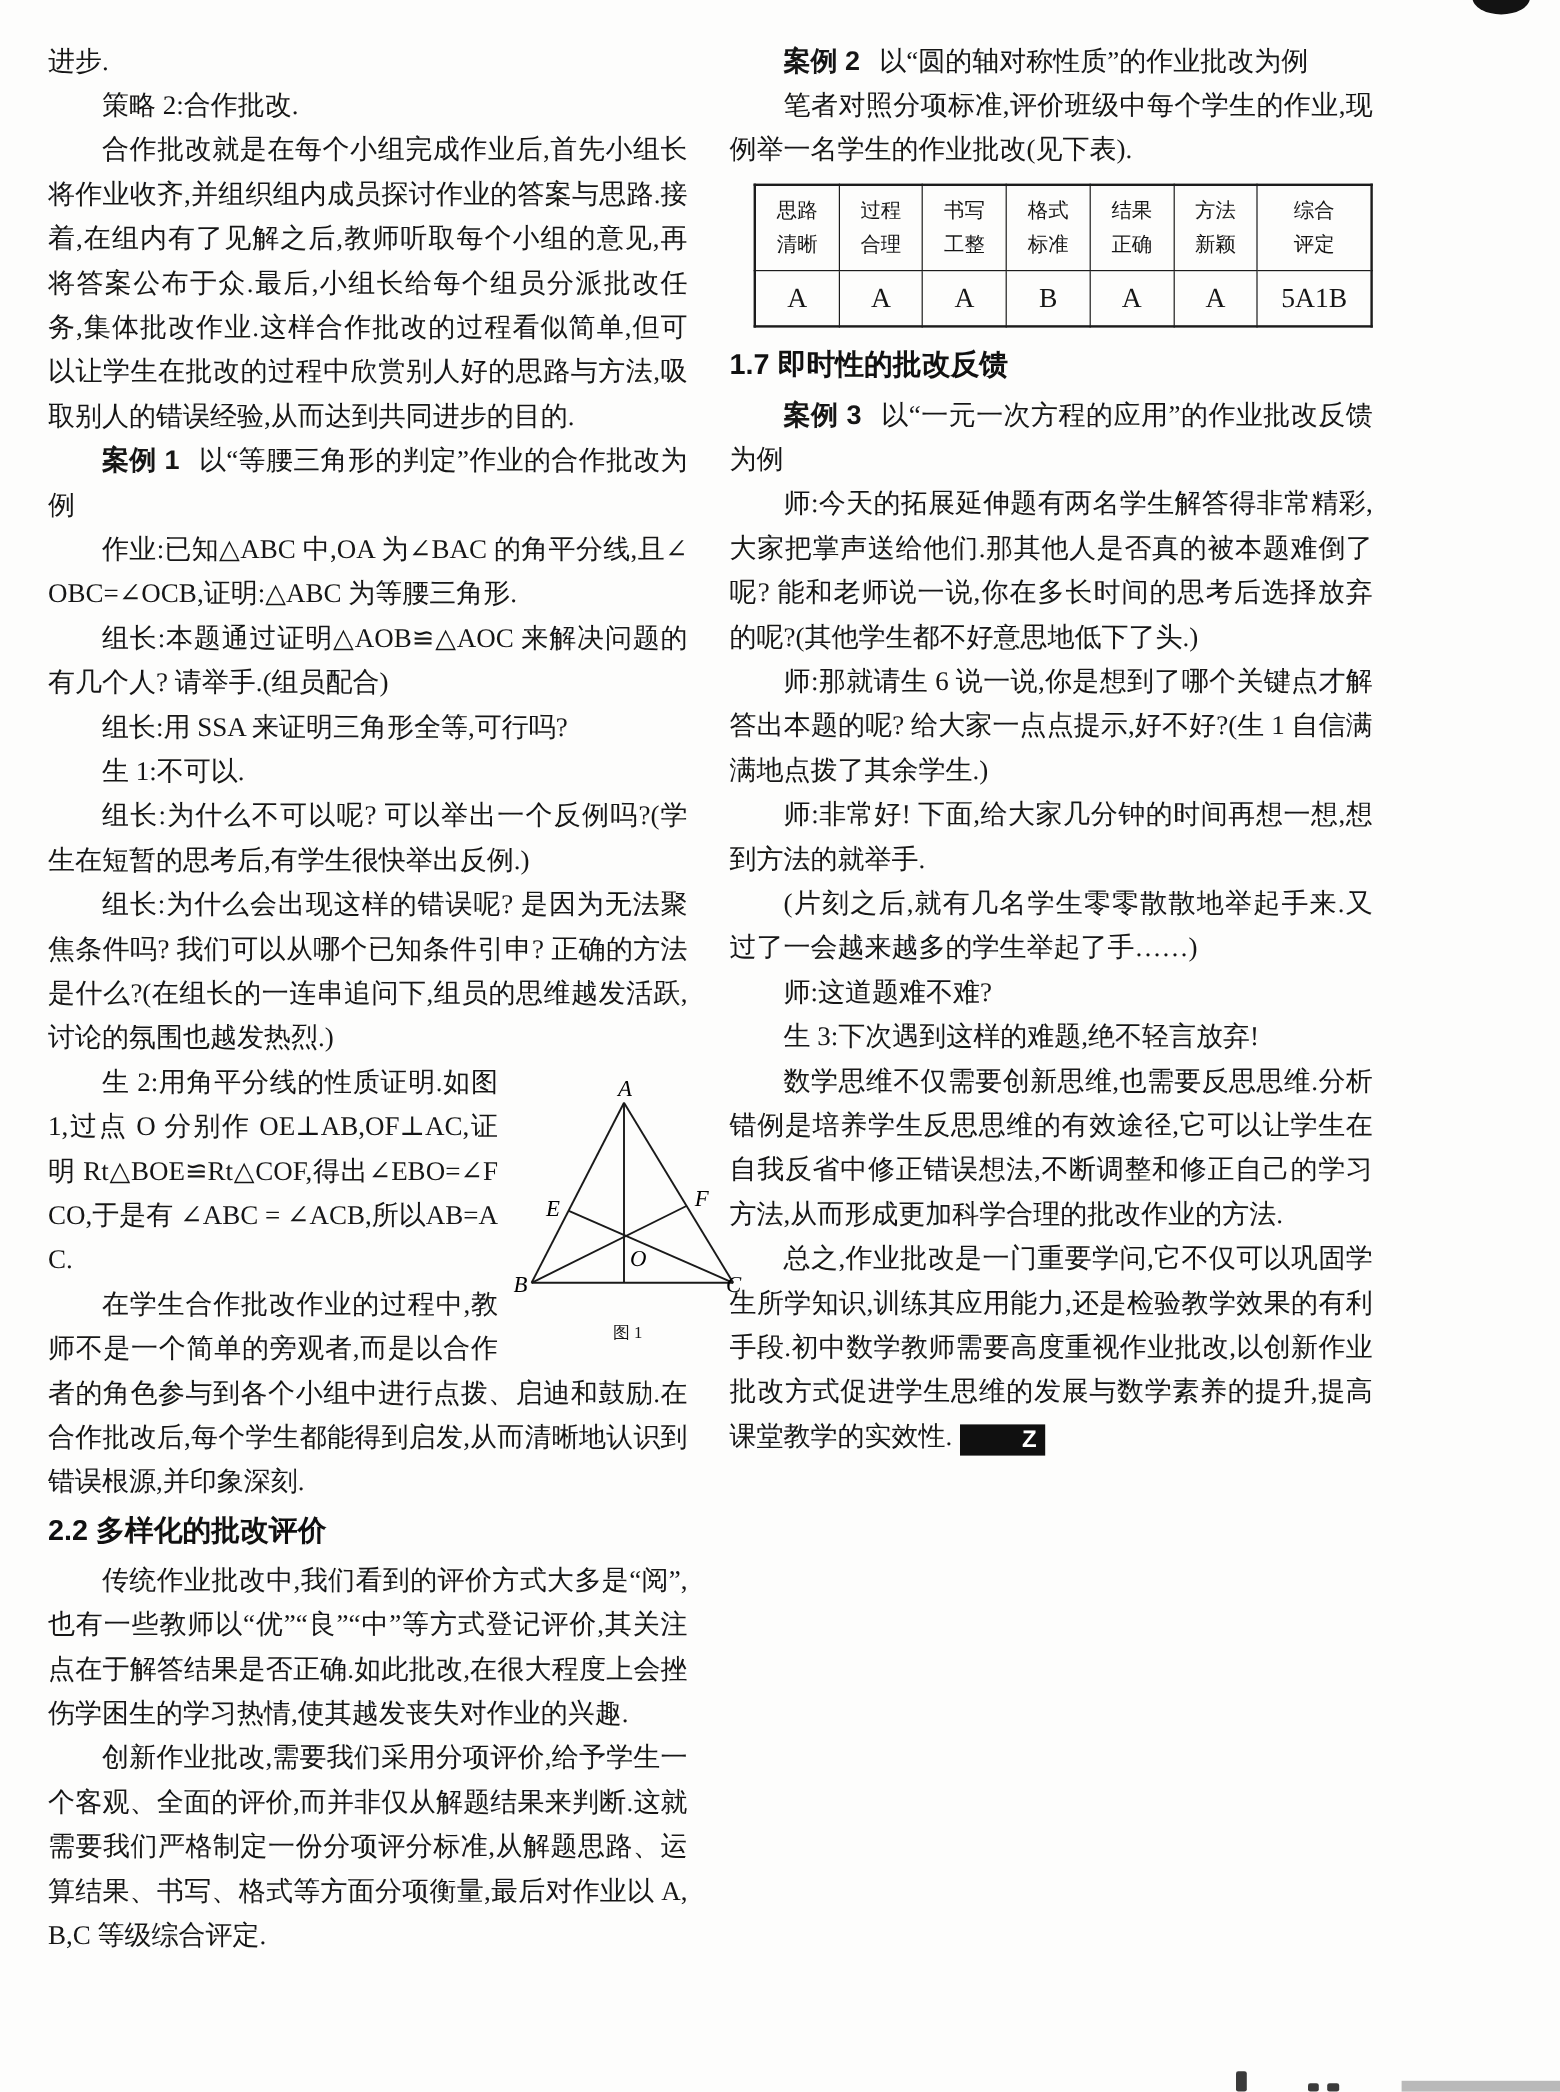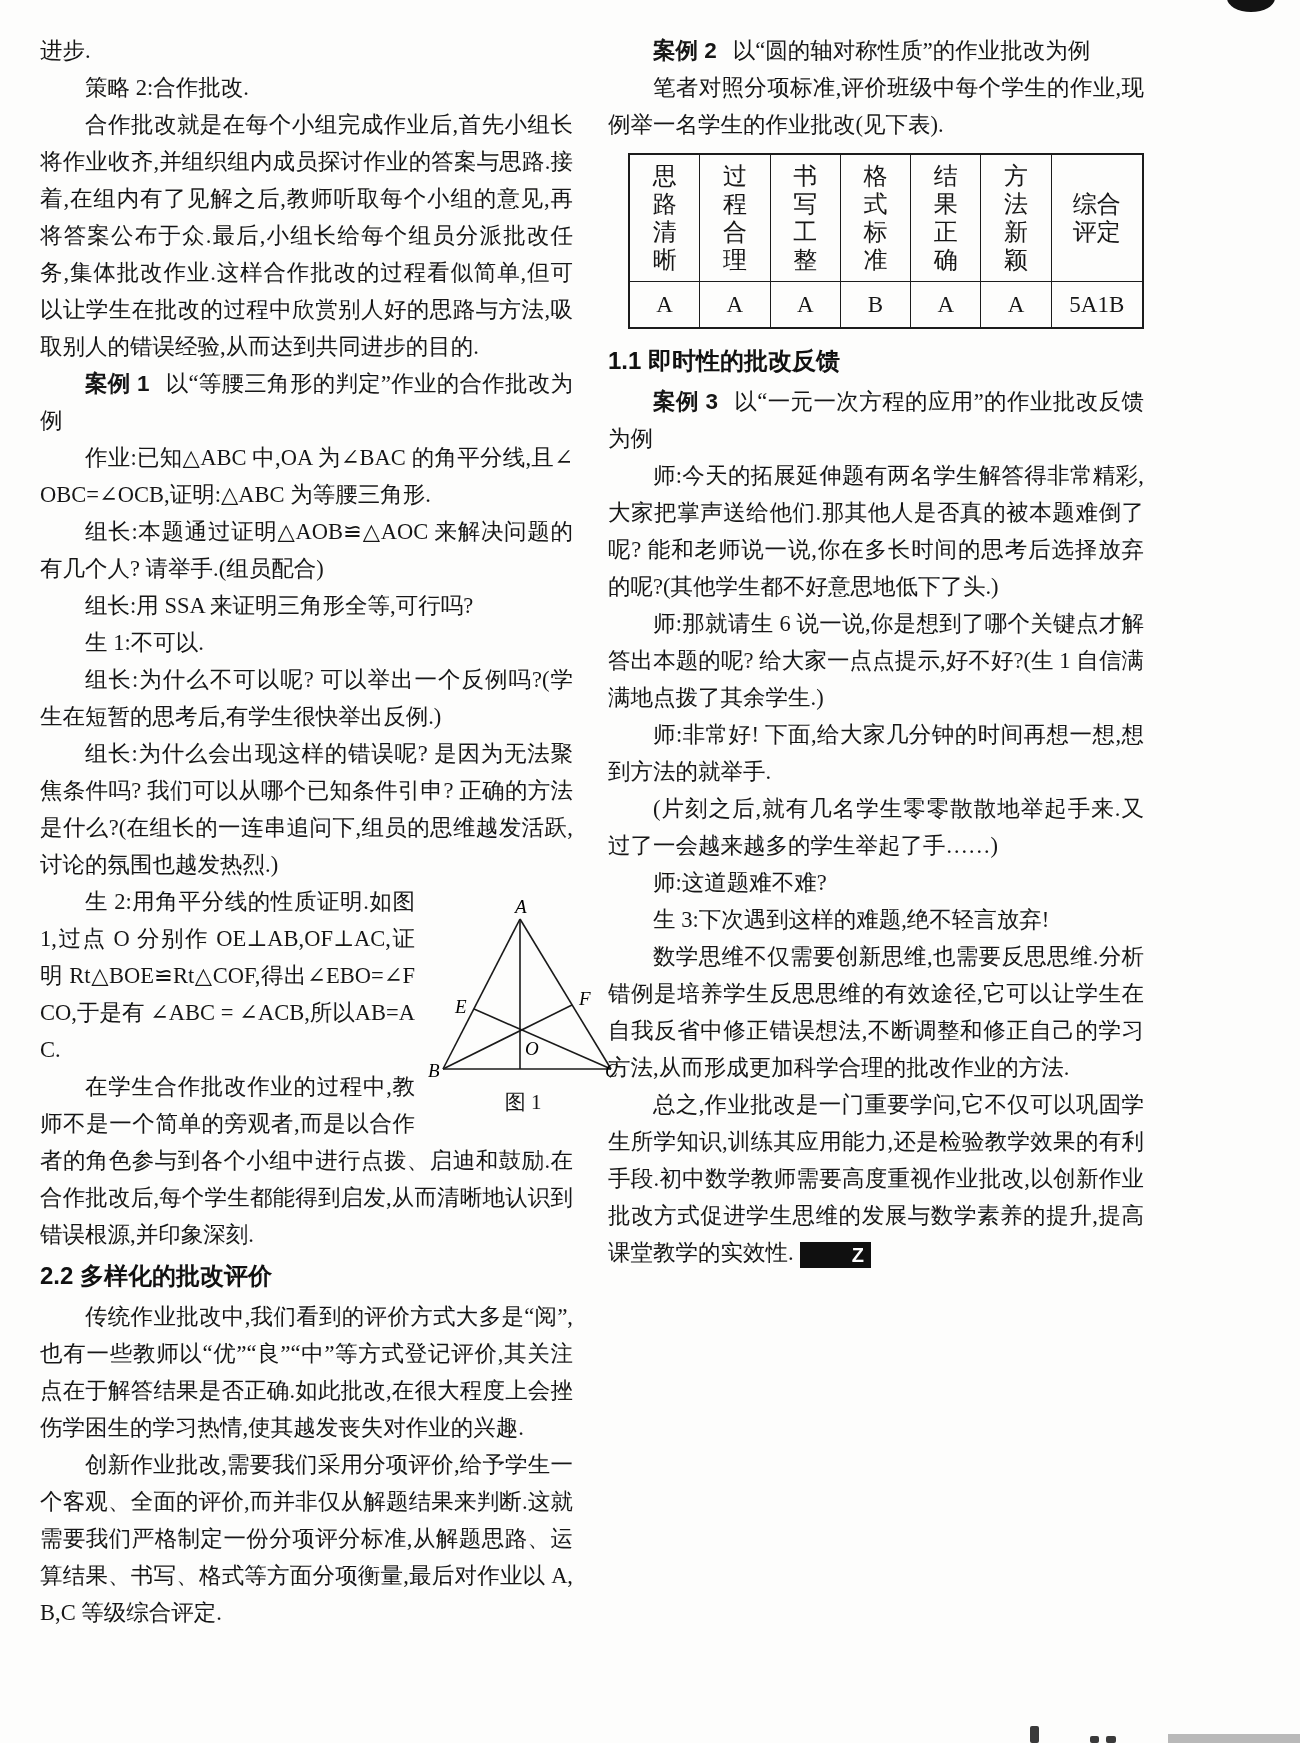--- a/index.html
+++ b/index.html
@@ -25,33 +25,33 @@
   .case-lead{
     font-family:"Liberation Sans","DejaVu Sans",sans-serif;
     font-weight:bold;margin-right:16px;
   }
   
   .fig-float{
     float:right;width:192px;height:226px;
     margin:0 -46px 14px 12px;padding-top:14px;
     text-align:center;
   }
-  .fig-caption{font-size:21px;line-height:26px;margin-top:10px;}
+  .fig-caption{font-size:14px;line-height:26px;margin-top:20px;}
   .fig-float svg{display:block;}
   .fig-label{font-style:italic;font-size:19px;font-family:"Liberation Serif",serif;}
   
   .grade-table{
     border-collapse:collapse;margin:10px 0 12px 20px;
     border:2.5px solid #1c1c1c;table-layout:fixed;
   }
   .grade-table td{
     border:1.2px solid #1c1c1c;text-align:center;vertical-align:middle;
     padding:0;
   }
-  .grade-table .hd{font-size:24px;line-height:28px;padding:7px 12px;width:62px;}
+  .grade-table .hd{font-size:17px;line-height:28px;padding:7px 12px;width:62px;}
   .grade-table .hd.wide,.grade-table .val.wide{width:94px;text-align:center;}
   .grade-table .val{font-size:23px;height:45px;}
   .endmark{
     display:inline-block;background:#101010;color:#fff;
     font-family:"Liberation Sans","DejaVu Sans",sans-serif;
     font-weight:bold;font-size:20px;line-height:26px;
     padding:0 7px;margin-left:6px;vertical-align:-2px;
   }
   
   .corner-dot{
@@ -158,21 +158,21 @@
         <td class="val">A</td>
         <td class="val">A</td>
         <td class="val">B</td>
         <td class="val">A</td>
         <td class="val">A</td>
         <td class="val wide">5A1B</td>
       </tr>
     </tbody>
   </table>
 
-  <div class="sec-heading">1.1 即时性的批改反馈</div>
+  <div class="sec-heading">1.7 即时性的批改反馈</div>
   <div class="para indent">
     <span class="case-lead">案例 3</span><span>以“一元一次方程的应用”的作业批改反馈为例</span>
   </div>
   <div class="para indent">师:今天的拓展延伸题有两名学生解答得非常精彩,大家把掌声送给他们.那其他人是否真的被本题难倒了呢? 能和老师说一说,你在多长时间的思考后选择放弃的呢?(其他学生都不好意思地低下了头.)</div>
   <div class="para indent">师:那就请生 6 说一说,你是想到了哪个关键点才解答出本题的呢? 给大家一点点提示,好不好?(生 1 自信满满地点拨了其余学生.)</div>
   <div class="para indent">师:非常好! 下面,给大家几分钟的时间再想一想,想到方法的就举手.</div>
   <div class="para indent">(片刻之后,就有几名学生零零散散地举起手来.又过了一会越来越多的学生举起了手……)</div>
   <div class="para indent">师:这道题难不难?</div>
   <div class="para indent">生 3:下次遇到这样的难题,绝不轻言放弃!</div>
   <div class="para indent">数学思维不仅需要创新思维,也需要反思思维.分析错例是培养学生反思思维的有效途径,它可以让学生在自我反省中修正错误想法,不断调整和修正自己的学习方法,从而形成更加科学合理的批改作业的方法.</div>

